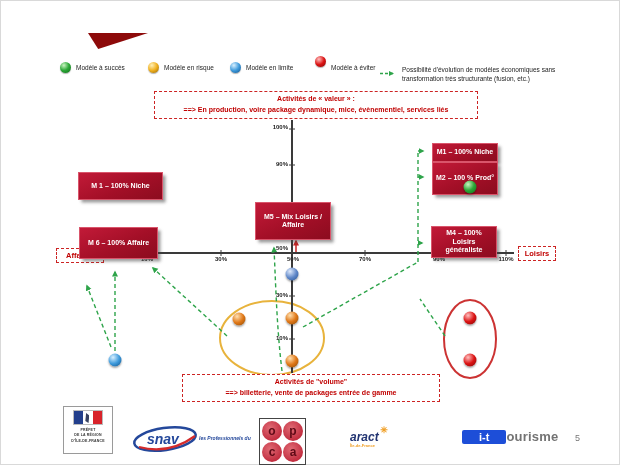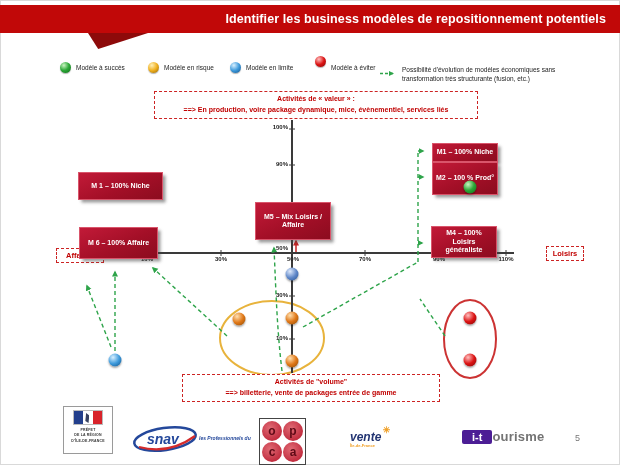--- a/index.html
+++ b/index.html
@@ -27,21 +27,21 @@
   .legend-arrow{position:absolute;left:379px;top:69px}
   .legend-note{position:absolute;left:402px;top:66px;width:180px;font-size:6.5px;line-height:1.35;color:#222}
 
   
   .dash-box{position:absolute;border:1px dashed #CC2323;background:#fff;color:#C00000;
     font-weight:bold;text-align:center;font-size:7px;line-height:1.55;padding:2px 4px;z-index:3}
   .value-box{left:154px;top:91px;width:324px}
   .volume-box{left:182px;top:374px;width:258px}
   .axis-side{font-size:7.5px;padding:2px 3px;line-height:1.2}
   .affaires{left:56px;top:248px;width:48px;z-index:3}
-  .loisirs{left:546px;top:246px;width:38px}
+  .loisirs{left:518px;top:246px;width:38px}
 
   
   .layer{position:absolute;left:0;top:0;z-index:1;pointer-events:none}
 
   
   .xtick{position:absolute;top:256px;width:28px;margin-left:-14px;text-align:center;
     font-size:6px;font-weight:bold;color:#222;z-index:2}
   .ytick{position:absolute;left:262px;width:26px;text-align:right;font-size:6px;font-weight:bold;color:#222;z-index:2}
 
   
@@ -72,32 +72,29 @@
   .logo-snav{position:absolute;left:131px;top:423px;z-index:4}
   .logo-opca{position:absolute;left:259px;top:418px;border:1px solid #444;background:#fff;padding:2px;
     display:grid;grid-template-columns:20px 20px;grid-auto-rows:20px;gap:1px;z-index:4}
   .opca-c{width:20px;height:20px;border-radius:50%;background:radial-gradient(circle at 40% 35%,#E06A74,#C22E40 70%);
     color:#5E0A16;font-weight:bold;font-size:12px;display:flex;align-items:center;justify-content:center}
   .logo-aract{position:absolute;left:350px;top:430px;color:#223472;z-index:4}
   .aract-name{font-style:italic;font-weight:bold;font-size:12px;position:relative}
   .aract-star{position:absolute;right:-9px;top:-5px;font-size:9px;color:#F0A028;font-style:normal}
   .aract-region{font-size:4px;color:#F0A028;font-weight:bold;margin-top:-1px}
   .logo-it{position:absolute;left:462px;top:429px;display:flex;align-items:center;z-index:4}
-  .it-box{background:#4c1d95;color:#fff;font-weight:bold;font-size:11px;padding:1px 10px;border-radius:2px}
+  .it-box{background:#1d4ed8;color:#fff;font-weight:bold;font-size:11px;padding:1px 17px;border-radius:2px}
   .it-rest{color:#737373;font-weight:bold;font-size:13px;letter-spacing:.2px}
   .page-num{position:absolute;left:575px;top:433px;font-size:9px;color:#777}
 </style>
 </head>
 <body>
 
 <div class="slide">
 
-  <div class="header-bar">
-    <span class="title">Identifier les business modèles de repositionnement potentiels</span>
-  </div>
   <div class="header-fold"></div>
 
   <div class="legend-item" style="left:60px">
     <span class="ball b-green"></span>
     <span>Modèle à succès</span>
   </div>
   <div class="legend-item" style="left:148px">
     <span class="ball b-yellow"></span>
     <span>Modèle en risque</span>
   </div>
@@ -219,21 +216,21 @@
 
   <div class="logo-opca">
     <span class="opca-c">o</span>
     <span class="opca-c">p</span>
     <span class="opca-c">c</span>
     <span class="opca-c">a</span>
   </div>
 
   <div class="logo-aract">
     <div class="aract-name">
-      <span>vente</span>
+      <span>aract</span>
       <span class="aract-star">✳</span>
     </div>
     <div class="aract-region">Île-de-France</div>
   </div>
 
   <div class="logo-it">
     <span class="it-box">i-t</span>
     <span class="it-rest">ourisme</span>
   </div>
 

